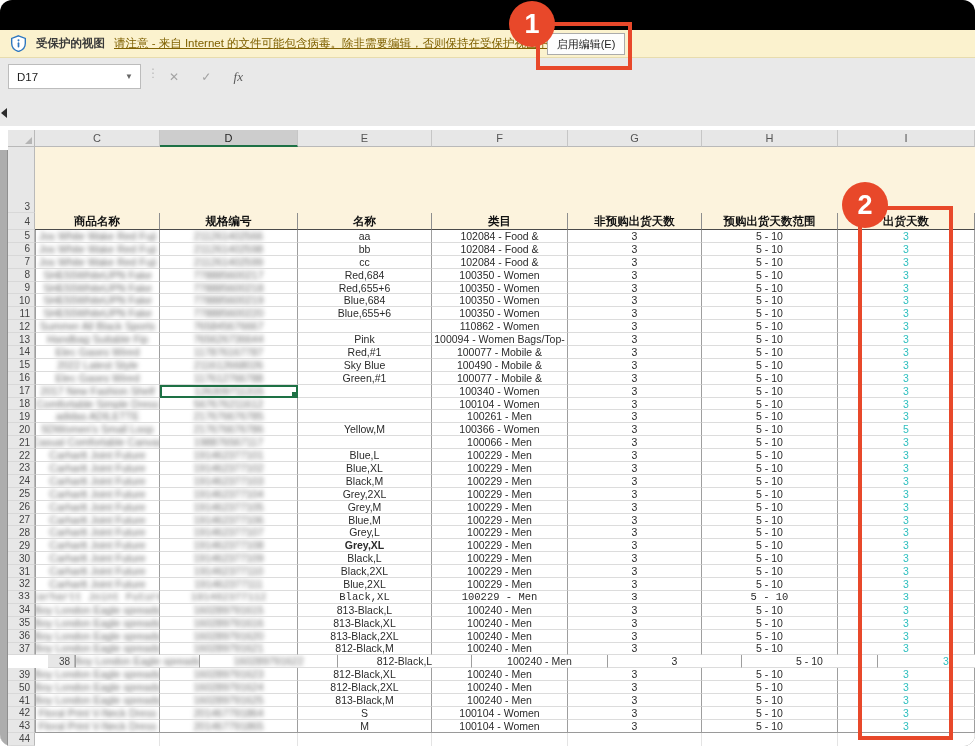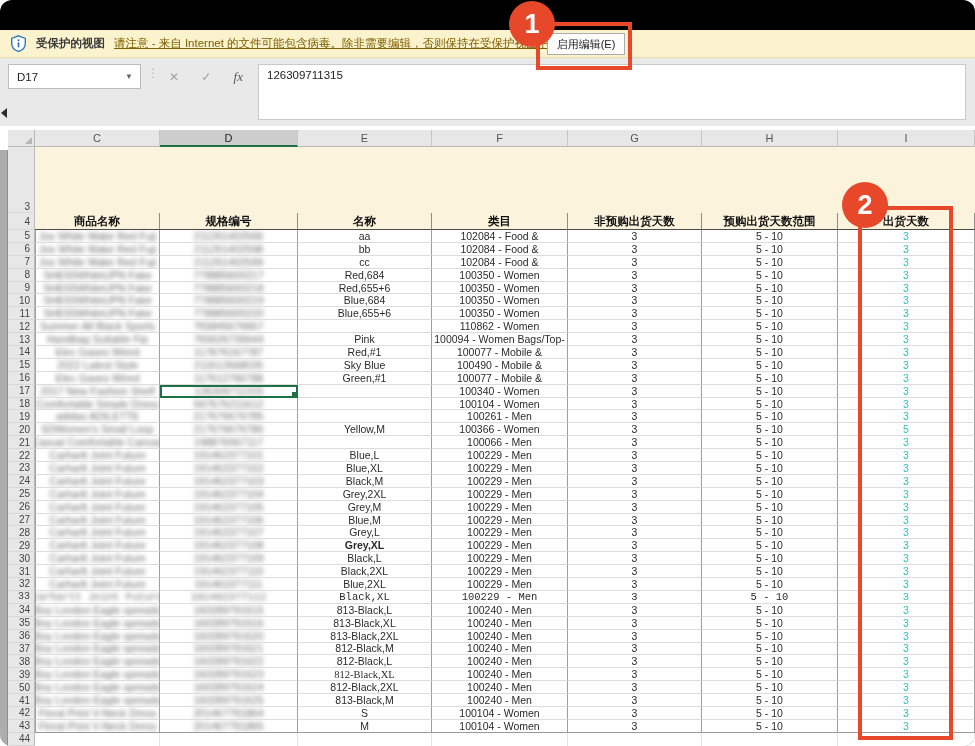--- a/index.html
+++ b/index.html
@@ -90,21 +90,20 @@
       <div class="namebox">
         <span>D17</span>
         <span class="arr">▼</span>
       </div>
       <div class="dots">⋮</div>
       <div class="fxbtns">
         <span>✕</span>
         <span>✓</span>
         <span class="fx">fx</span>
       </div>
-      <div class="formulabox">126309711315</div>
     </div>
     <div class="gap-white"></div>
     <div class="chev"></div>
 
     <div class="grid">
       <div class="left-strip"></div>
       <div class="hdr-row" id="hdr-row">
         <div class="corner"></div>
       <div class="colhdr" style="width: 125px;">C</div>
           <div class="colhdr sel" style="width: 138px;">D</div>
@@ -584,21 +583,21 @@
             </div>
             <div class="cell" style="width: 138px;">
               <span class="blur">160289791621</span>
             </div>
             <div class="cell" style="width: 134px;">812-Black,M</div>
             <div class="cell" style="width: 136px;">100240 - Men</div>
             <div class="cell" style="width: 134px;">3</div>
             <div class="cell" style="width: 136px;">5 - 10</div>
             <div class="cell teal" style="width: 137px;">3</div>
           </div>
-          <div class="r" style="height: 12.9px;">
+          <div class="r" style="height: 12.9px; margin-left: 40px;">
             <div class="rn">38</div>
             <div class="cell first" style="width: 125px;">
               <span class="blur">Boy London Eagle spreads</span>
             </div>
             <div class="cell" style="width: 138px;">
               <span class="blur">160289791622</span>
             </div>
             <div class="cell" style="width: 134px;">812-Black,L</div>
             <div class="cell" style="width: 136px;">100240 - Men</div>
             <div class="cell" style="width: 134px;">3</div>
@@ -606,21 +605,21 @@
             <div class="cell teal" style="width: 137px;">3</div>
           </div>
           <div class="r" style="height: 12.9px;">
             <div class="rn">39</div>
             <div class="cell first" style="width: 125px;">
               <span class="blur">Boy London Eagle spreads</span>
             </div>
             <div class="cell" style="width: 138px;">
               <span class="blur">160289791623</span>
             </div>
-            <div class="cell" style="width: 134px; font-family: Liberation Serif, serif;">812-Black,XL</div>
+            <div class="cell" style="width: 134px;">812-Black,XL</div>
             <div class="cell" style="width: 136px;">100240 - Men</div>
             <div class="cell" style="width: 134px;">3</div>
             <div class="cell" style="width: 136px;">5 - 10</div>
             <div class="cell teal" style="width: 137px;">3</div>
           </div>
           <div class="r" style="height: 12.9px;">
             <div class="rn">50</div>
             <div class="cell first" style="width: 125px;">
               <span class="blur">Boy London Eagle spreads</span>
             </div>

